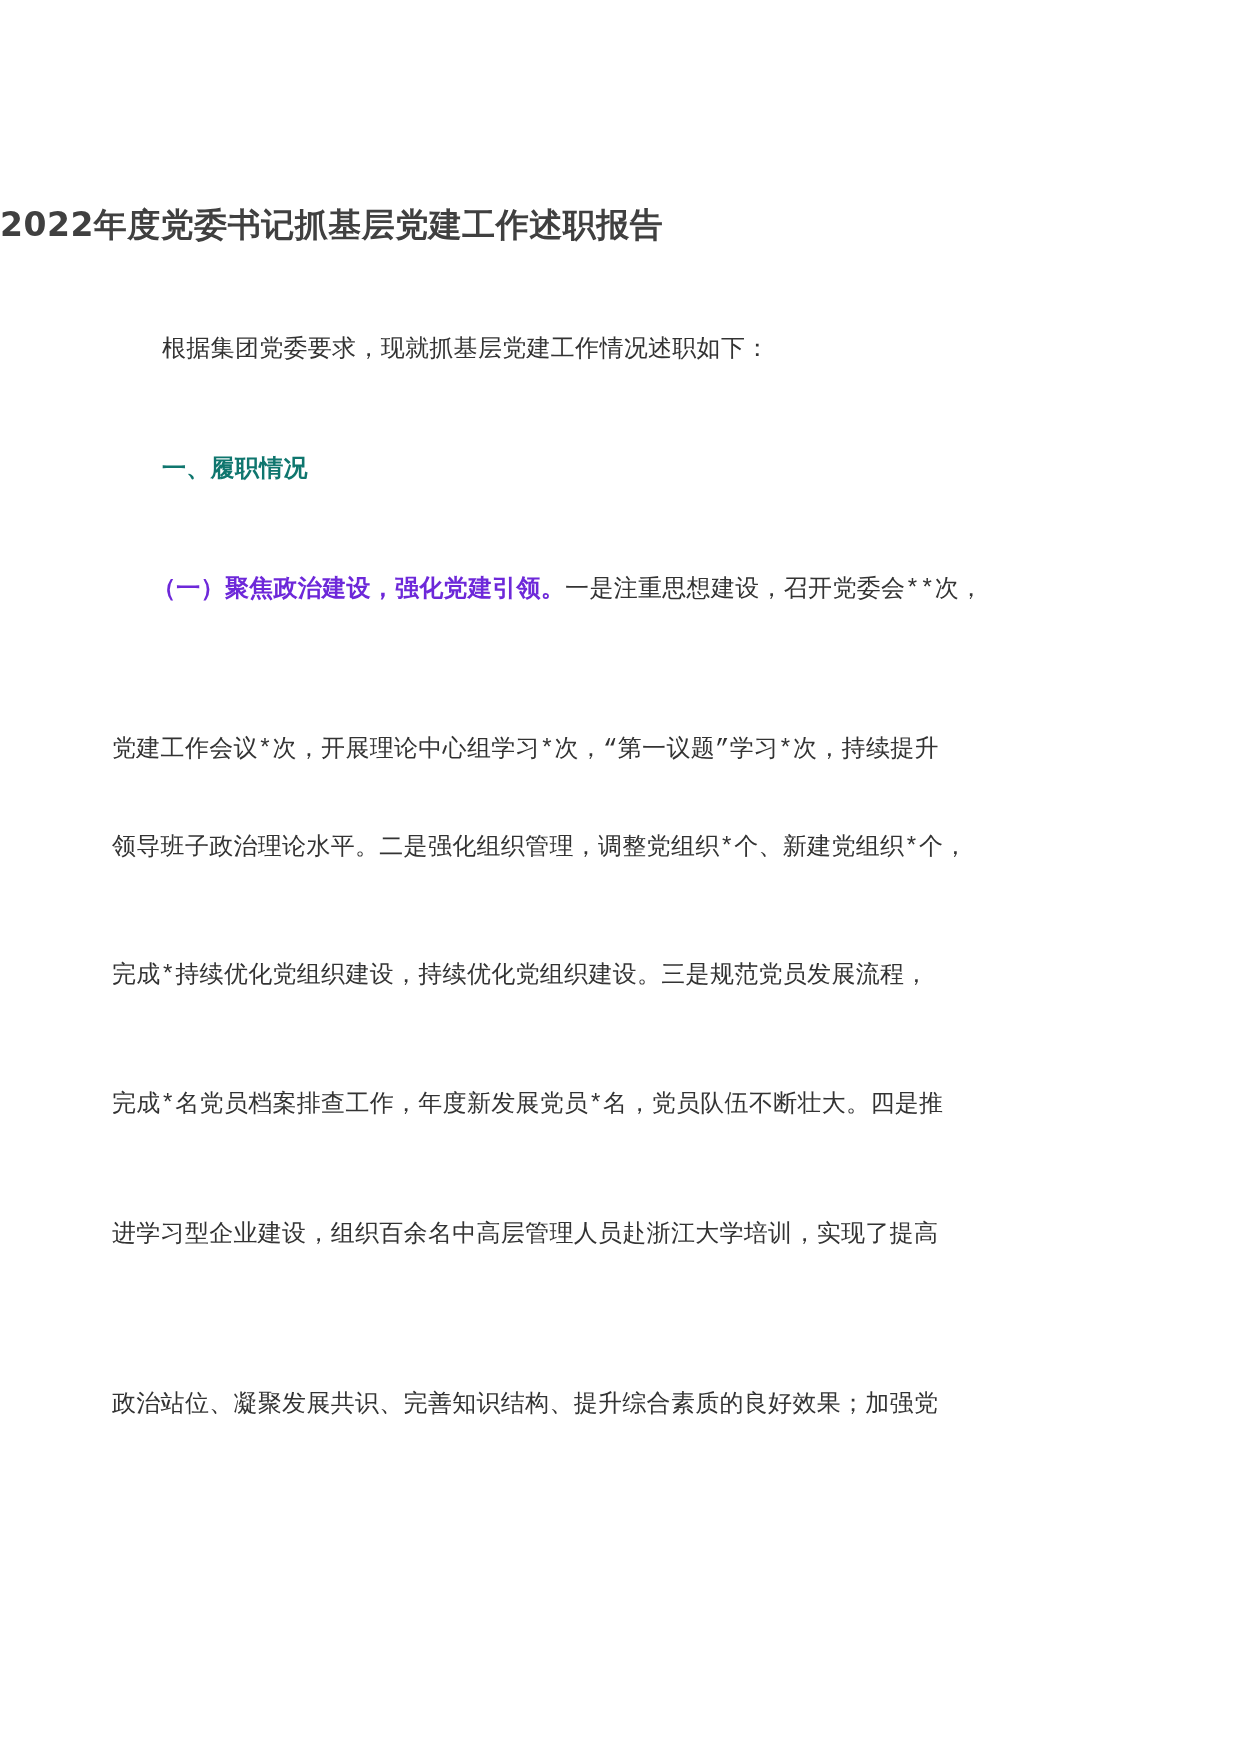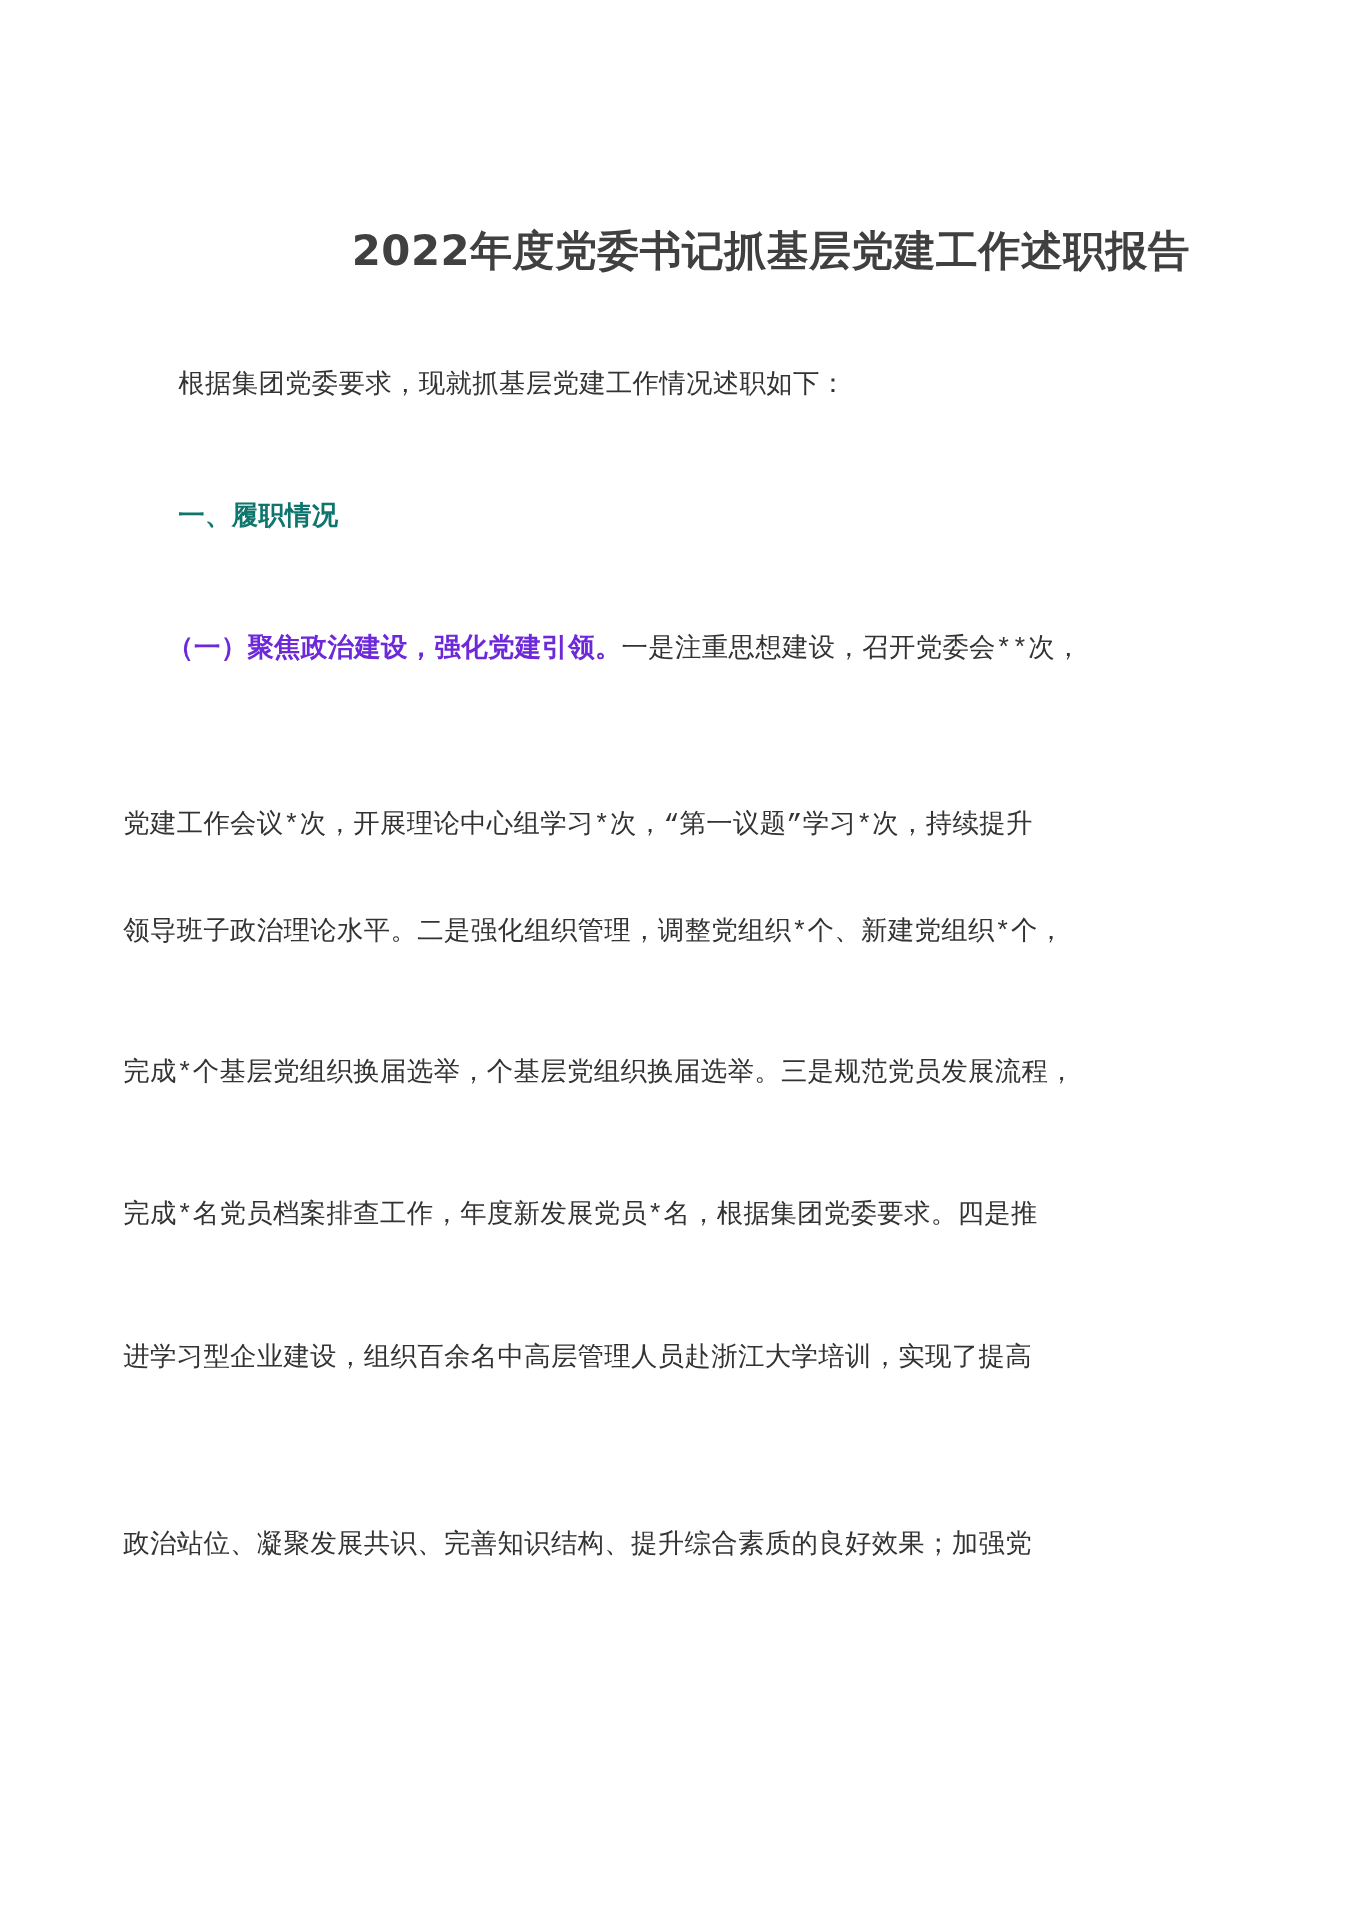--- a/index.html
+++ b/index.html
@@ -1,35 +1,35 @@
 <!DOCTYPE html>
 <html><head>
 <meta charset="utf-8">
 <style>
   html, body { margin:0; padding:0; background:#ffffff; }
   body { width:1240px; height:1754px; position:relative; overflow:hidden;
          font-family:"DejaVu Sans","Liberation Sans",sans-serif; color:#3a3a3a; }
-  .title { position:absolute; left:0; width:1082px; top:203px; text-align:right;
-           font-size:38px; font-weight:bold; color:#404040; letter-spacing:0.5px; }
+  .title { position:absolute; left:0; width:1082px; top:203px; text-align:left;
+           font-size:33px; font-weight:bold; color:#404040; letter-spacing:0.5px; }
   .line { position:absolute; left:112px; font-size:24px; color:#333333; white-space:nowrap; letter-spacing:0.3px;font-family:Liberation Mono, monospace; }
   .indent { left:162px; }
   .heading { font-weight:bold; color:#0f766e; }
   .bold { font-weight:bold; color:#6d28d9;margin-top:32px; }
 </style>
 </head>
 <body>
 
 <div class="title">2022年度党委书记抓基层党建工作述职报告</div>
 
 <div class="line indent" style="top:332px;">根据集团党委要求，现就抓基层党建工作情况述职如下：</div>
 
 <div class="line indent heading" style="top:452px;">一、履职情况</div>
 
 <div class="line indent" style="top:572px; left:152px;">
   <span class="bold">（一）聚焦政治建设，强化党建引领。</span><span>一是注重思想建设，召开党委会**次，</span>
 </div>
 
 <div class="line" style="top:732px;">党建工作会议*次，开展理论中心组学习*次，“第一议题”学习*次，持续提升</div>
 <div class="line" style="top:830px;">领导班子政治理论水平。二是强化组织管理，调整党组织*个、新建党组织*个，</div>
-<div class="line" style="top:958px;">完成*个基层党组织换届选举，个基层党组织换届选举。三是规范党员发展流程，</div>
-<div class="line" style="top:1087px;">完成*名党员档案排查工作，年度新发展党员*名，根据集团党委要求。四是推</div>
+<div class="line" style="top:958px;">完成*持续优化党组织建设，持续优化党组织建设。三是规范党员发展流程，</div>
+<div class="line" style="top:1087px;">完成*名党员档案排查工作，年度新发展党员*名，党员队伍不断壮大。四是推</div>
 <div class="line" style="top:1217px;">进学习型企业建设，组织百余名中高层管理人员赴浙江大学培训，实现了提高</div>
 <div class="line" style="top:1347px;margin-top:40px;">政治站位、凝聚发展共识、完善知识结构、提升综合素质的良好效果；加强党</div>
 
 </body></html>

